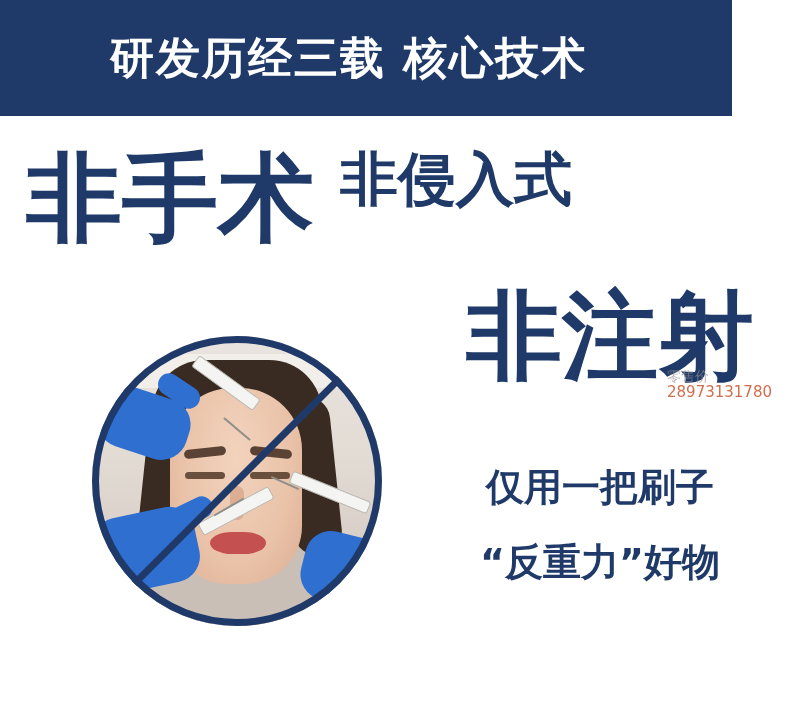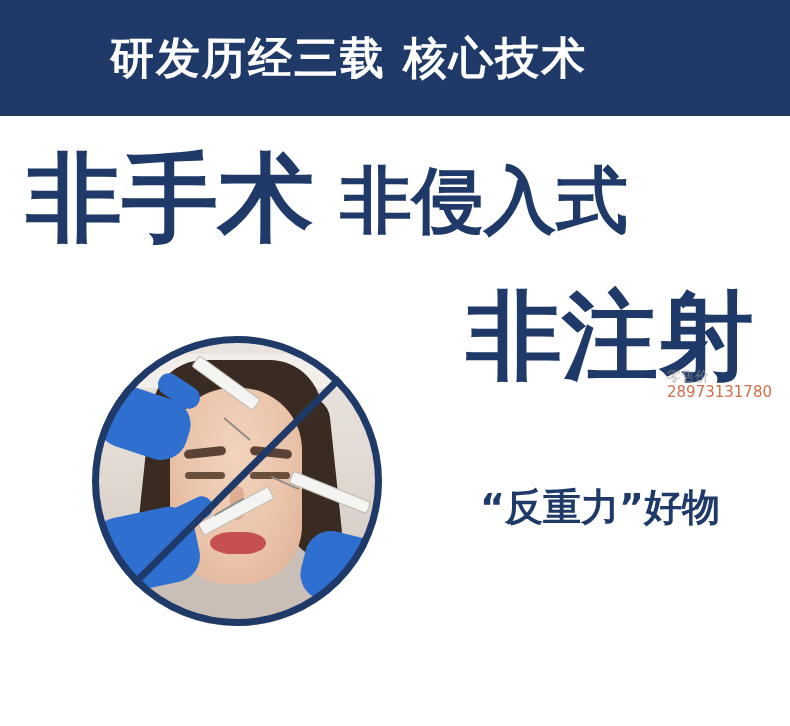--- a/index.html
+++ b/index.html
@@ -18,21 +18,21 @@
     width: 790px;
     height: 726px;
     background: #ffffff;
     overflow: hidden;
   }
   
   .banner {
     position: absolute;
     left: 0;
     top: 0;
-    width: 790px;
+    width: 732px;
     height: 116px;
     background: #1f3a68;
     display: flex;
     align-items: center;
   }
   .banner-text {
     color: #ffffff;
     font-size: 44px;
     font-weight: bold;
     letter-spacing: 2px;
@@ -53,23 +53,22 @@
     font-weight: bold;
     font-family: "DejaVu Sans", "Liberation Sans", sans-serif;
     line-height: 1;
     white-space: nowrap;
   }
   .hl-a {
     font-size: 96px;
     letter-spacing: 0px;
   }
   .hl-b {
-    font-size: 72px;
+    font-size: 58px;
     margin-left: 26px;
-    margin-top: 14px;
   }
   .headline2 {
     position: absolute;
     right: 36px;
     top: 288px;
     text-align: right;
   }
   .hl-c {
     font-size: 96px;
     letter-spacing: 0px;
@@ -283,20 +282,21 @@
   <div class="headline2">
     <div class="hl-big hl-c">非注射</div>
   </div>
 
   <div class="watermark">
     <div class="wm-top">零售价</div>
     <div>28973131780</div>
   </div>
 
   <div class="sublines">
+    <div class="subline">仅用一把刷子</div>
     <div class="subline last">“反重力”好物</div>
   </div>
 
   <div class="photo-wrap">
     <div class="photo-circle">
       <div class="bed">
         <div class="bed-band b1"></div>
         <div class="bed-band b2"></div>
       </div>
       <div class="hair-top"></div>

